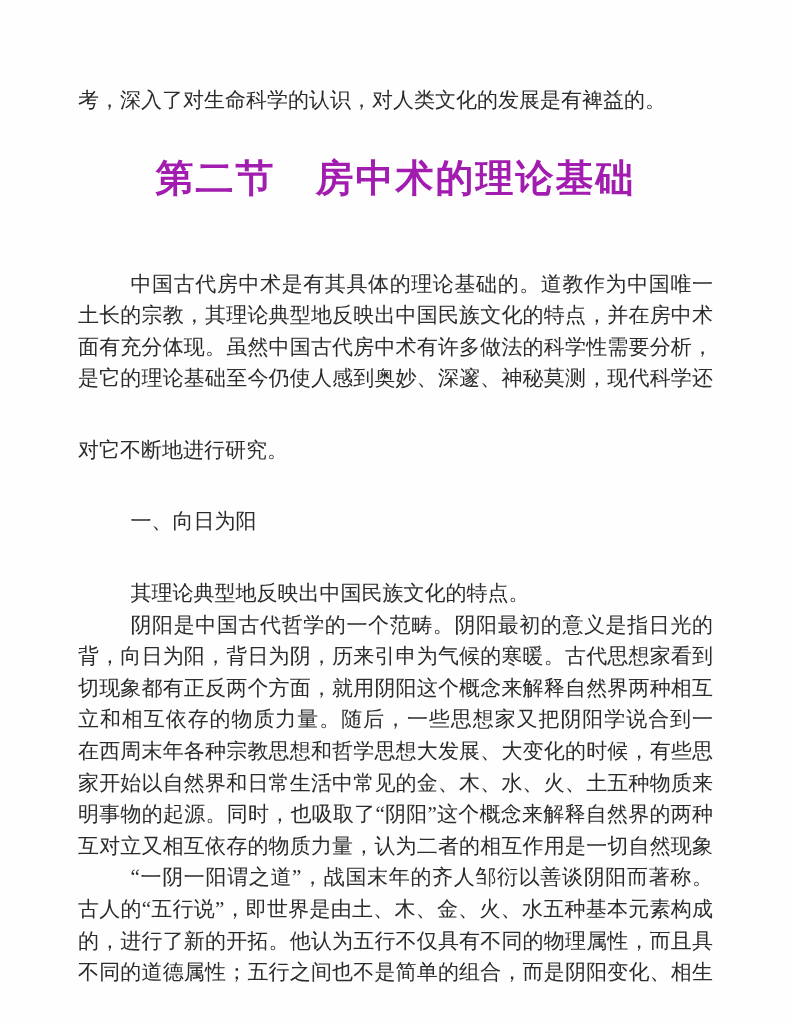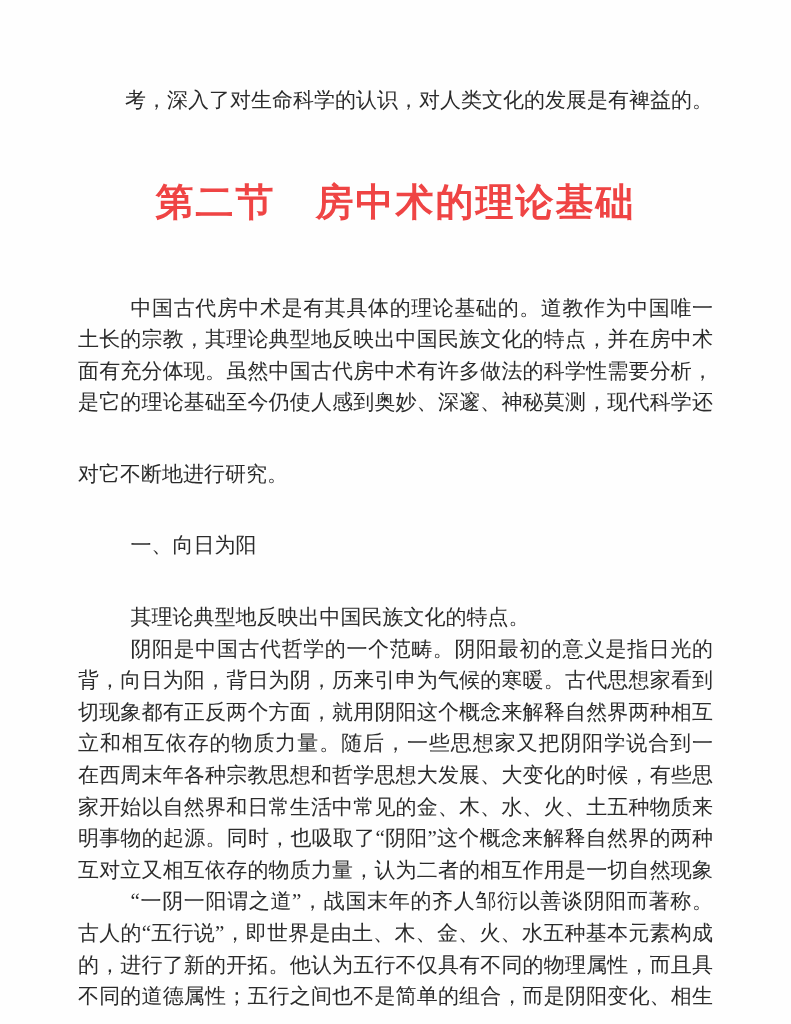--- a/index.html
+++ b/index.html
@@ -14,31 +14,31 @@
     background: #fefefe;
     box-sizing: border-box;
     padding: 85px 78px 0 78px;
     font-family: "Liberation Serif", "DejaVu Serif", serif;
     color: #2b2b2b;
     overflow: hidden;
   }
   .orphan {
     font-size: 21px;
     line-height: 31.5px;
-    text-align: right;
+    text-align: left;
     white-space: nowrap;
   }
   .heading {
-    margin: 60px 0 0 0;
+    margin: 36px 0 0 0;
     font-size: 38px;
     font-weight: 600;
     line-height: 50px;
     text-align: center;
     letter-spacing: 2px;
-    color: #ef4444;
+    color: #a21caf;
   }
   .bodytext {
     margin-top: 66px;
     font-size: 21px;
     line-height: 31.6px;
   }
   .ln {
     text-align: justify;
     text-align-last: justify;
     text-justify: inter-character;

